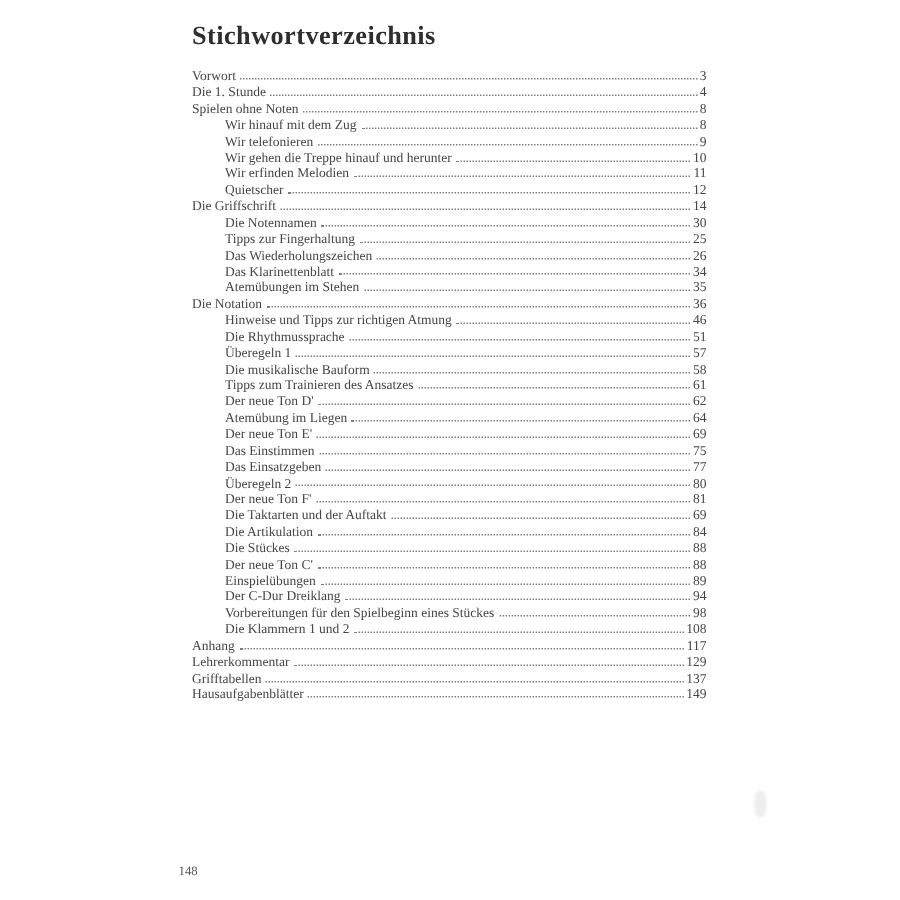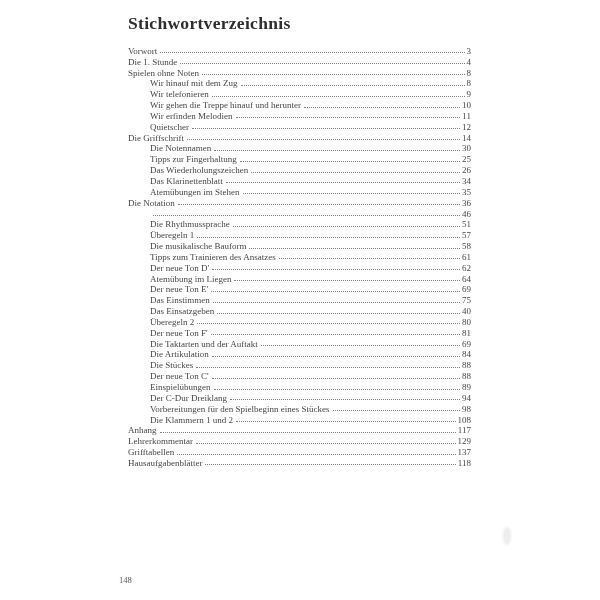--- a/index.html
+++ b/index.html
@@ -27,21 +27,21 @@
     font-size: 17.5px;
     font-weight: bold;
     letter-spacing: 0.3px;
     color: var(--title-text, #2e2e2e);
   }
   .toc {
     margin-top: 11px;
   }
   .row {
     display: flex;
-    align-items: flex-end;
+    align-items: center;
     height: 10.85px;
     font-size: 9px;
     color: var(--body-text, #464646);
     white-space: nowrap;
   }
   .row.indent {
     padding-left: 22px;
   }
   .lbl {
     flex: 0 0 auto;
@@ -152,20 +152,21 @@
           <span class="lbl">Atemübungen im Stehen</span>
           <span class="dots"></span>
           <span class="pg">35</span>
         </div>
         <div class="row">
           <span class="lbl">Die Notation</span>
           <span class="dots"></span>
           <span class="pg">36</span>
         </div>
         <div class="row indent">
+          <span class="lbl">Hinweise und Tipps zur richtigen Atmung</span>
           <span class="dots"></span>
           <span class="pg">46</span>
         </div>
         <div class="row indent">
           <span class="lbl">Die Rhythmussprache</span>
           <span class="dots"></span>
           <span class="pg">51</span>
         </div>
         <div class="row indent">
           <span class="lbl">Überegeln 1</span>
@@ -198,21 +199,21 @@
           <span class="pg">69</span>
         </div>
         <div class="row indent">
           <span class="lbl">Das Einstimmen</span>
           <span class="dots"></span>
           <span class="pg">75</span>
         </div>
         <div class="row indent">
           <span class="lbl">Das Einsatzgeben</span>
           <span class="dots"></span>
-          <span class="pg">40</span>
+          <span class="pg">77</span>
         </div>
         <div class="row indent">
           <span class="lbl">Überegeln 2</span>
           <span class="dots"></span>
           <span class="pg">80</span>
         </div>
         <div class="row indent">
           <span class="lbl">Der neue Ton F'</span>
           <span class="dots"></span>
           <span class="pg">81</span>
@@ -268,19 +269,19 @@
           <span class="pg">129</span>
         </div>
         <div class="row">
           <span class="lbl">Grifftabellen</span>
           <span class="dots"></span>
           <span class="pg">137</span>
         </div>
         <div class="row">
           <span class="lbl">Hausaufgabenblätter</span>
           <span class="dots"></span>
-          <span class="pg">118</span>
+          <span class="pg">149</span>
         </div>
       </div>
   </div>
   <div class="footer-pagenum">148</div>
   <div class="scan-artifact"></div>
 </div>
 
 </body></html>

